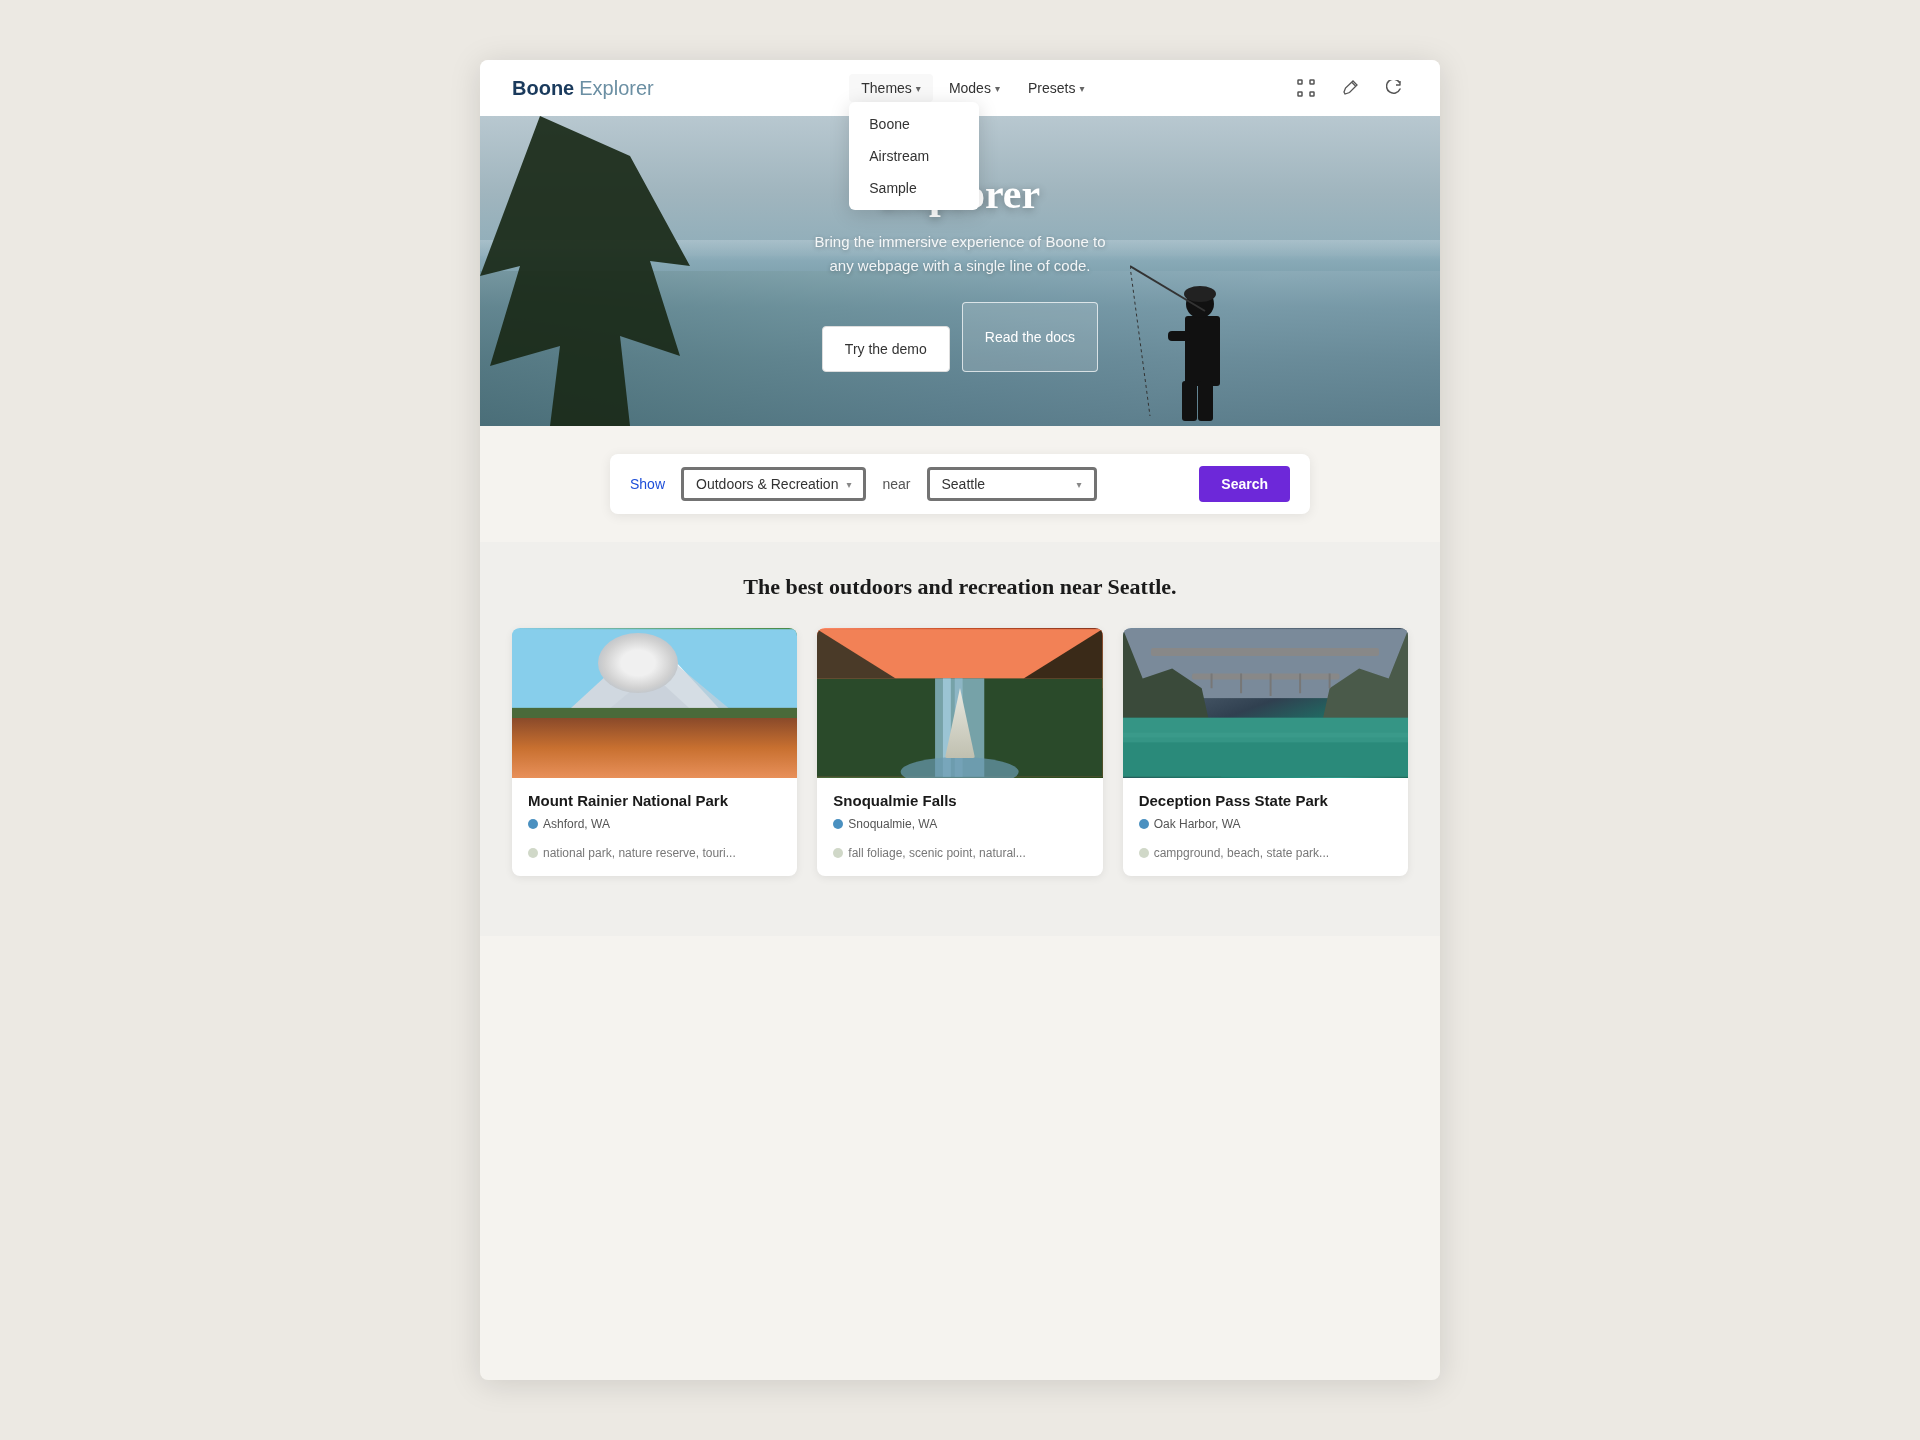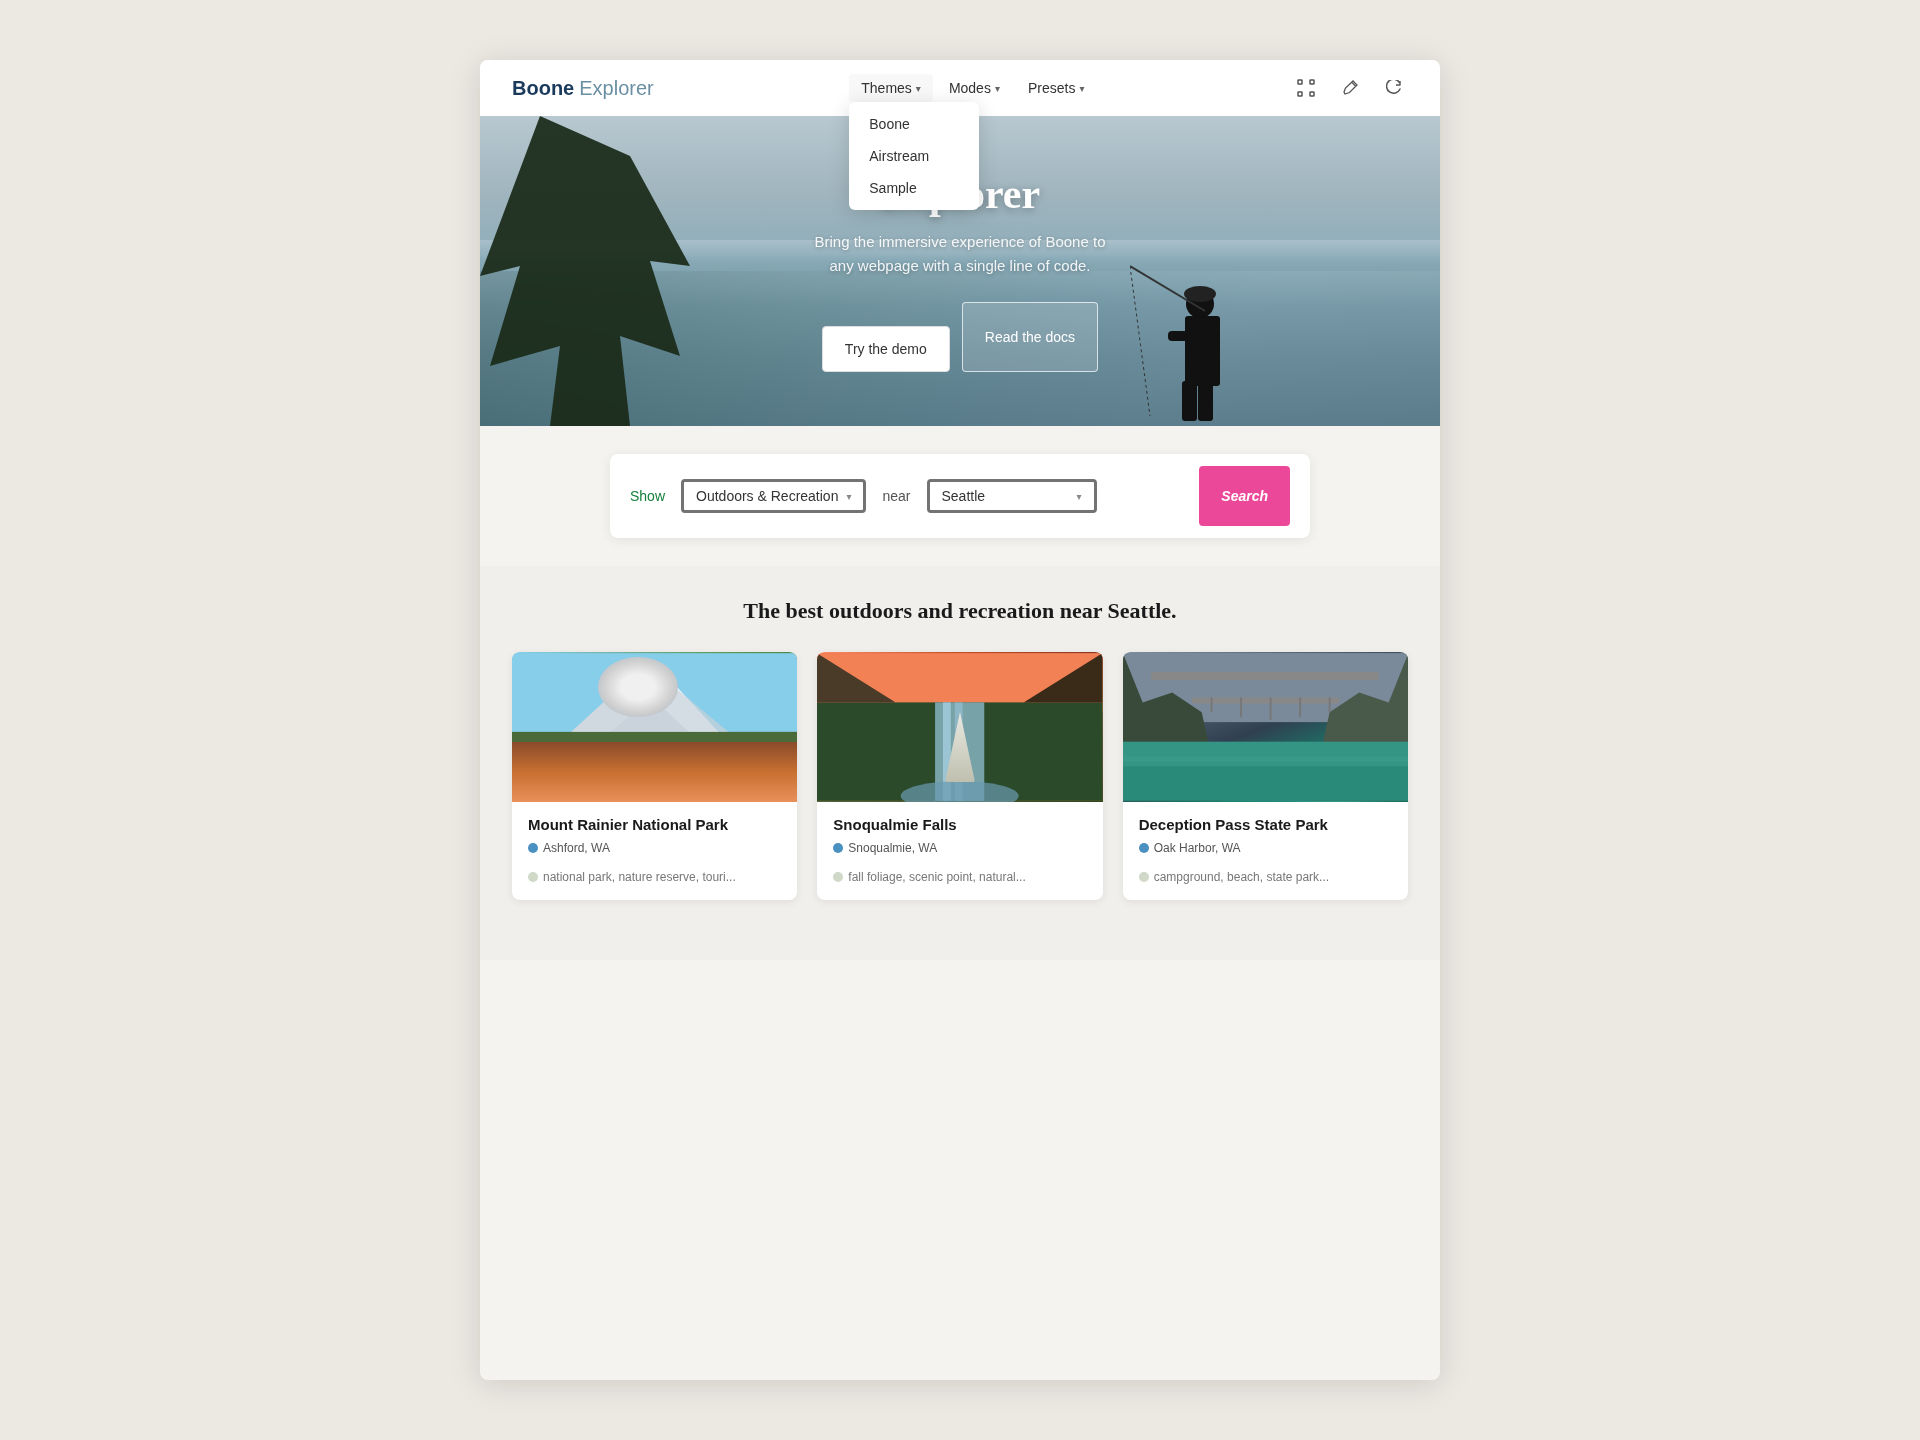--- a/index.html
+++ b/index.html
@@ -242,21 +242,21 @@
       padding: 12px 20px;
       display: flex;
       align-items: center;
       gap: 16px;
       box-shadow: 0 2px 12px rgba(0,0,0,0.08);
       width: 700px;
     }
 
     .search-label {
       font-size: 14px;
-      color: #15803d;
+      color: #1d4ed8;
       white-space: nowrap;
     }
 
     .search-dropdown {
       display: flex;
       align-items: center;
       gap: 8px;
       padding: 6px 12px;
       border: 3px solid #737373;
       border-radius: 4px;
@@ -274,29 +274,28 @@
     }
 
     .search-near {
       font-size: 14px;
       color: #555;
       white-space: nowrap;
     }
 
     .search-btn {
       margin-left: auto;
-      background: #ec4899;
+      background: #6d28d9;
       color: white;
       border: none;
       border-radius: 4px;
-      padding: 22px 22px;
+      padding: 10px 22px;
       font-size: 14px;
       font-weight: 600;
       cursor: pointer;
-      font-style: italic;
     }
 
     
     .content-section {
       background: #f0efec;
       padding: 32px 32px 40px;
     }
 
     .section-title {
       font-size: 22px;

